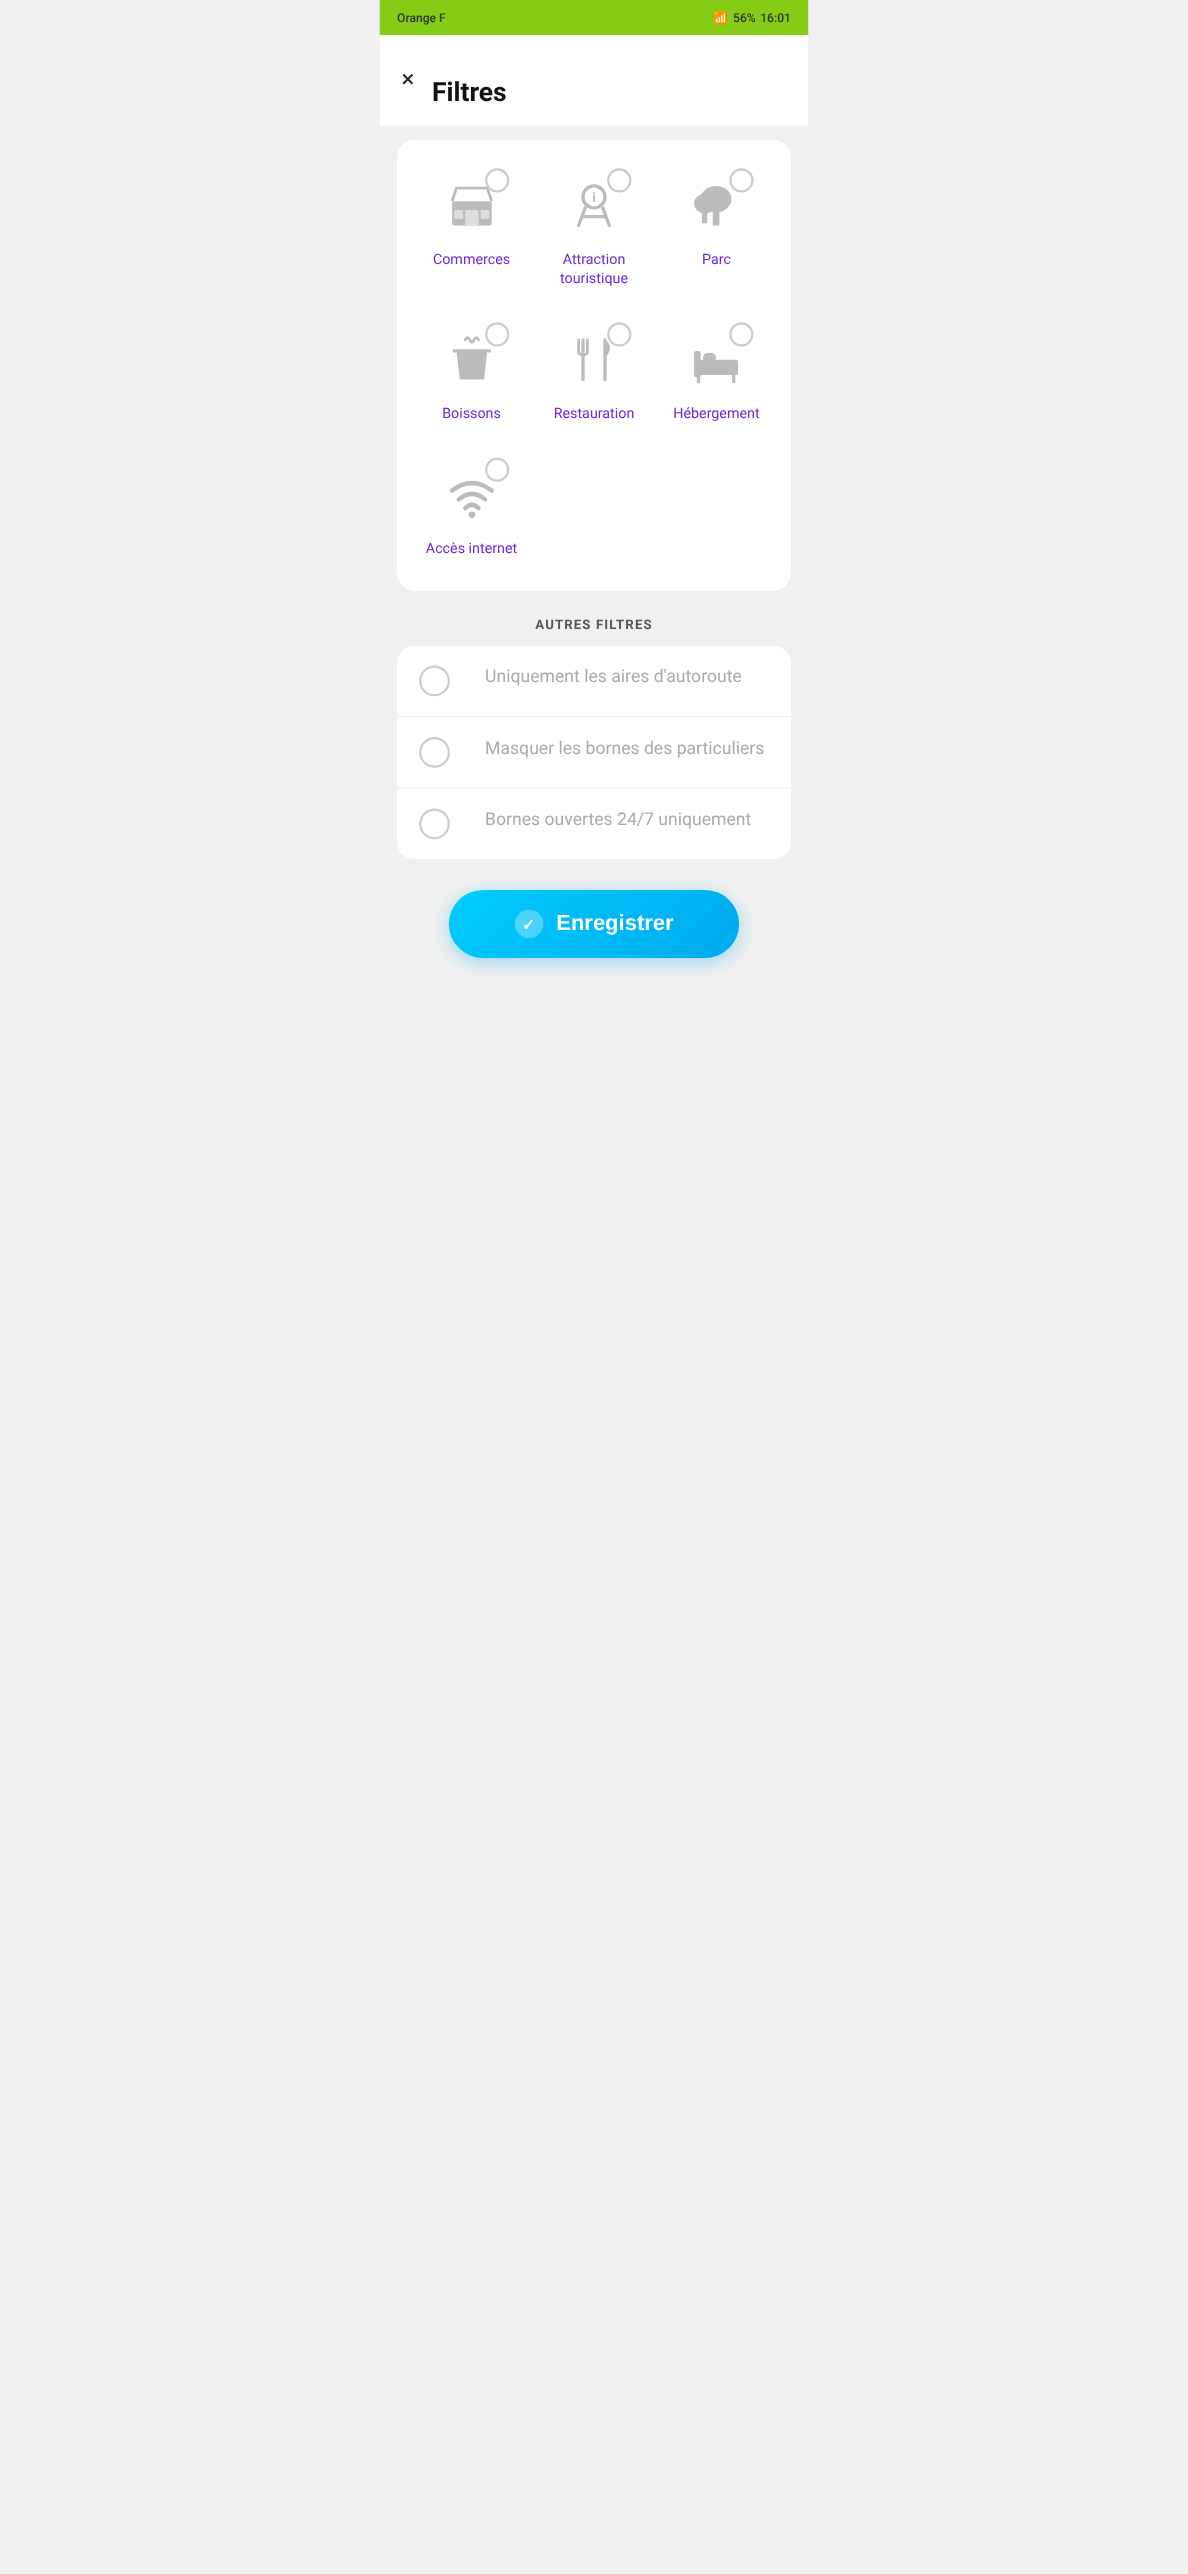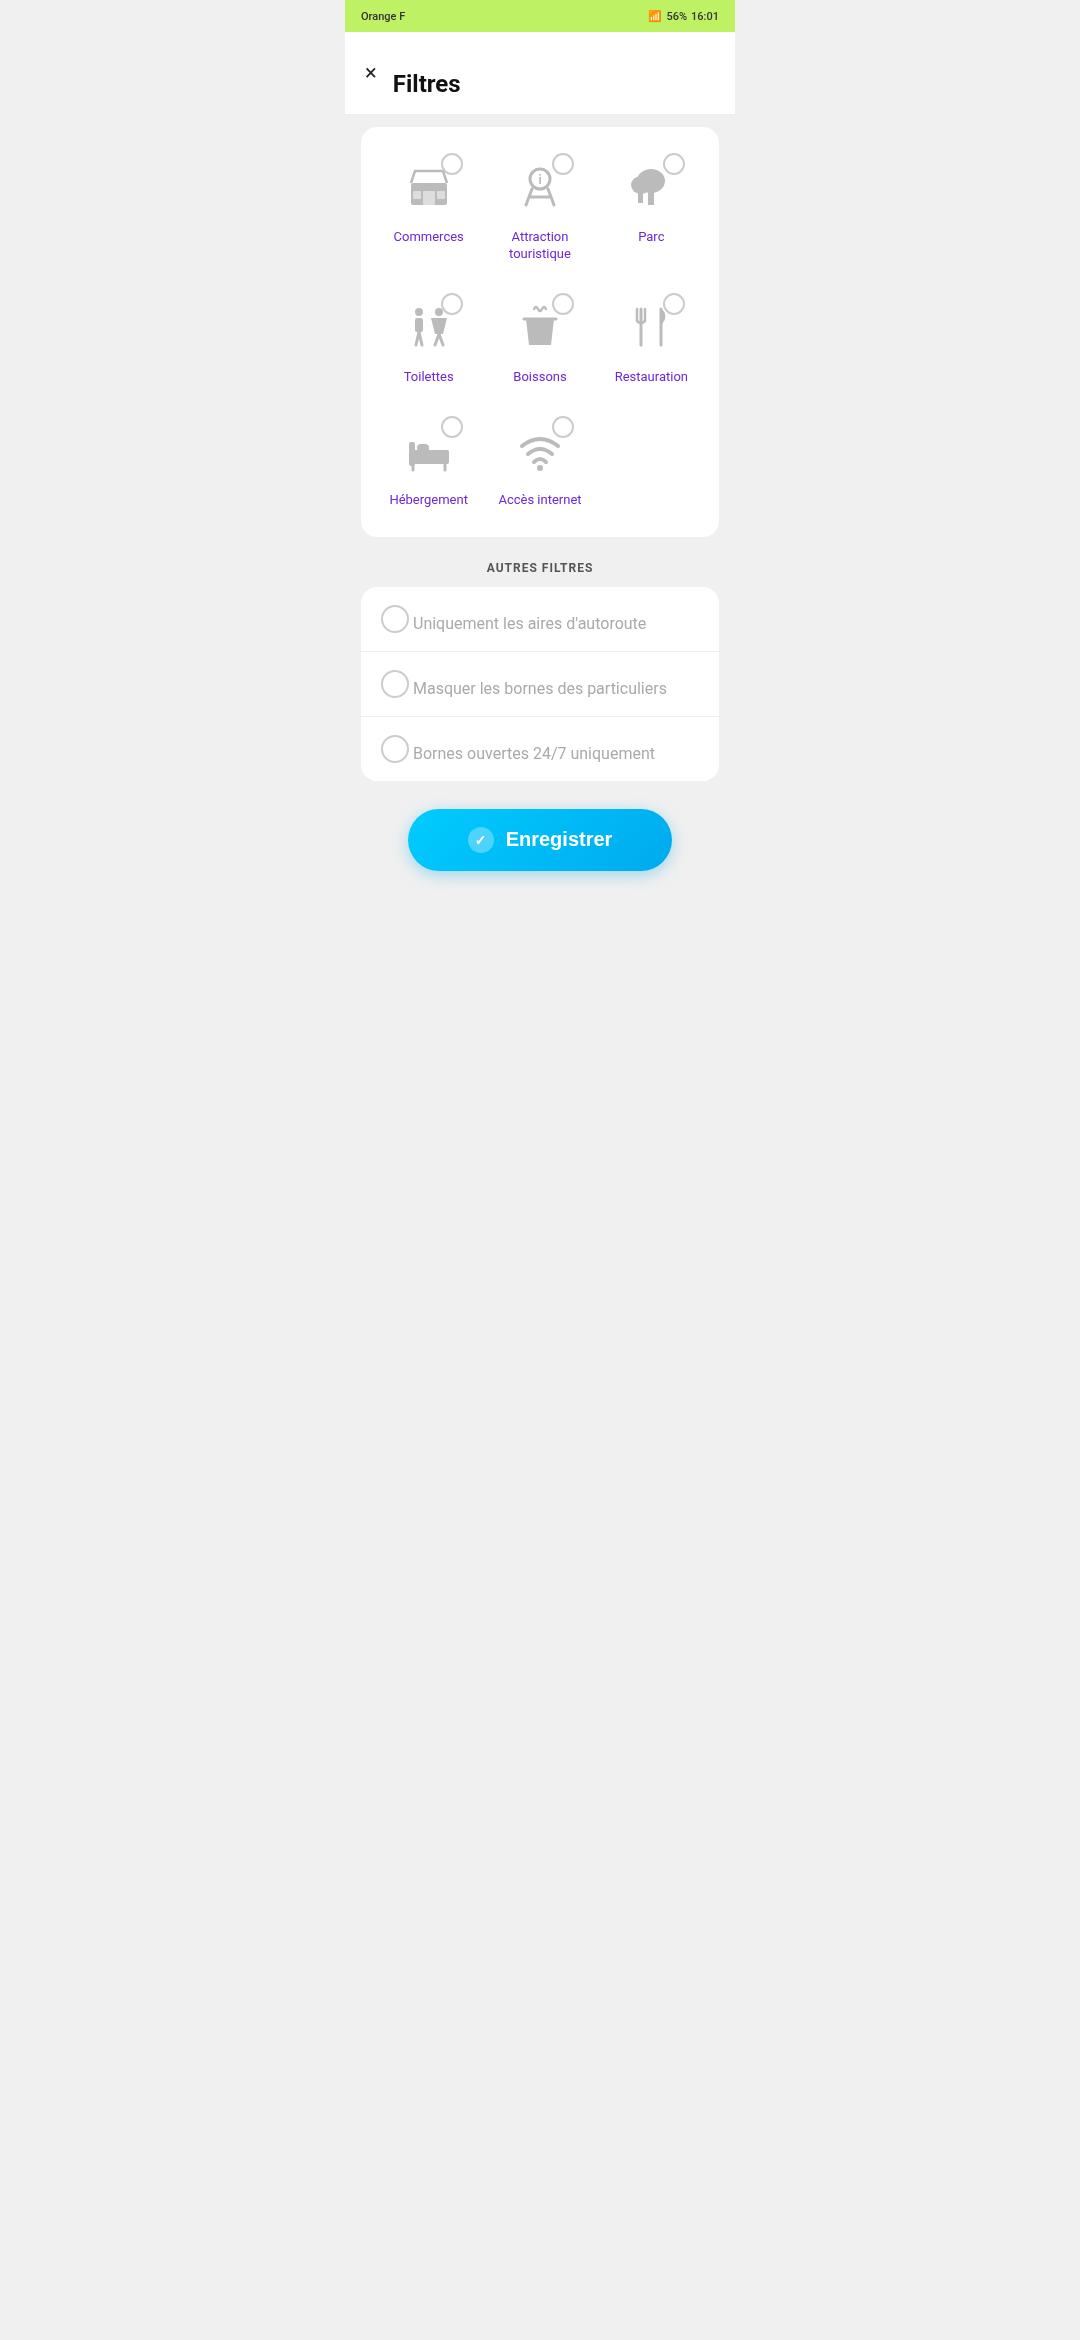--- a/index.html
+++ b/index.html
@@ -10,21 +10,21 @@
       background: #f0f0f0;
       width: 390px;
       margin: 0 auto;
       min-height: 844px;
       position: relative;
       overflow-x: hidden;
     }
 
     
     .status-bar {
-      background: #bef264;
+      background: #84cc16;
       display: flex;
       justify-content: space-between;
       align-items: center;
       padding: 6px 16px;
       height: 32px;
     }
     .status-bar-left {
       font-size: 11px;
       color: #333;
       font-weight: 500;
@@ -134,23 +134,23 @@
     
     .filter-list-card {
       background: #fff;
       border-radius: 16px;
       margin: 0 16px;
       overflow: hidden;
     }
 
     .filter-item {
       display: flex;
-      align-items: flex-end;
+      align-items: flex-start;
       padding: 18px 20px;
-      gap: 4px;
+      gap: 32px;
       border-bottom: 1px solid #eee;
       cursor: pointer;
     }
 
     .filter-item:last-child {
       border-bottom: none;
     }
 
     .filter-checkbox {
       width: 28px;
@@ -271,38 +271,20 @@
           <ellipse cx="24" cy="18" rx="14" ry="12" fill="#bbb"></ellipse>
           <rect x="21" y="28" width="6" height="14" fill="#bbb"></rect>
           <ellipse cx="14" cy="22" rx="10" ry="9" fill="#bbb"></ellipse>
           <rect x="11" y="30" width="5" height="10" fill="#bbb"></rect>
         </svg>
         <div class="category-radio"></div>
       </div>
       <span class="category-label">Parc</span>
     </div>
 
-    <div class="category-item">
-      <div class="category-icon-wrap">
-        <svg class="icon-svg" viewBox="0 0 48 48">
-
-          <circle cx="14" cy="9" r="4" fill="#bbb"></circle>
-          <rect x="10" y="15" width="8" height="14" rx="2" fill="#bbb"></rect>
-          <line x1="14" y1="29" x2="11" y2="42" stroke="#bbb" stroke-width="3" stroke-linecap="round"></line>
-          <line x1="14" y1="29" x2="17" y2="42" stroke="#bbb" stroke-width="3" stroke-linecap="round"></line>
-
-          <circle cx="34" cy="9" r="4" fill="#bbb"></circle>
-          <path d="M26 15 h16 l-4 16 h-8 z" fill="#bbb"></path>
-          <line x1="34" y1="31" x2="30" y2="42" stroke="#bbb" stroke-width="3" stroke-linecap="round"></line>
-          <line x1="34" y1="31" x2="38" y2="42" stroke="#bbb" stroke-width="3" stroke-linecap="round"></line>
-        </svg>
-        <div class="category-radio"></div>
-      </div>
-      <span class="category-label">Toilettes</span>
-    </div>
 
     <div class="category-item">
       <div class="category-icon-wrap">
         <svg class="icon-svg" viewBox="0 0 48 48">
 
           <path d="M18 6 Q20 2 22 6 Q24 10 26 6 Q28 2 30 6" fill="none" stroke="#bbb" stroke-width="2.5" stroke-linecap="round"></path>
 
           <path d="M10 16 L13 42 h22 L38 16 Z" fill="#bbb"></path>
           <path d="M8 16 h32" stroke="#bbb" stroke-width="3" stroke-linecap="round"></path>
         </svg>

